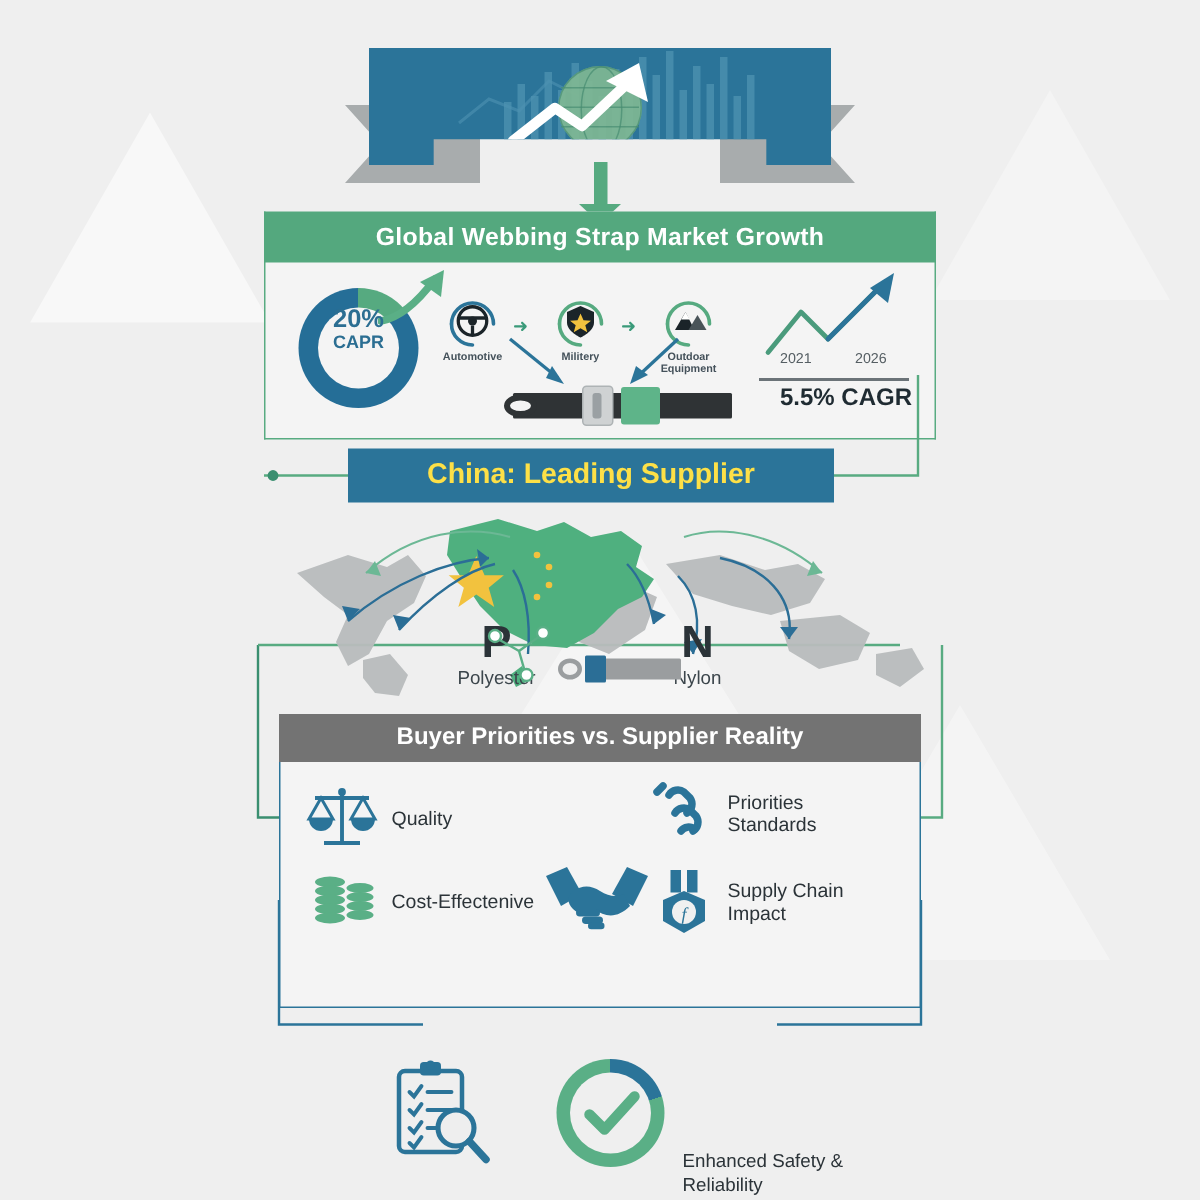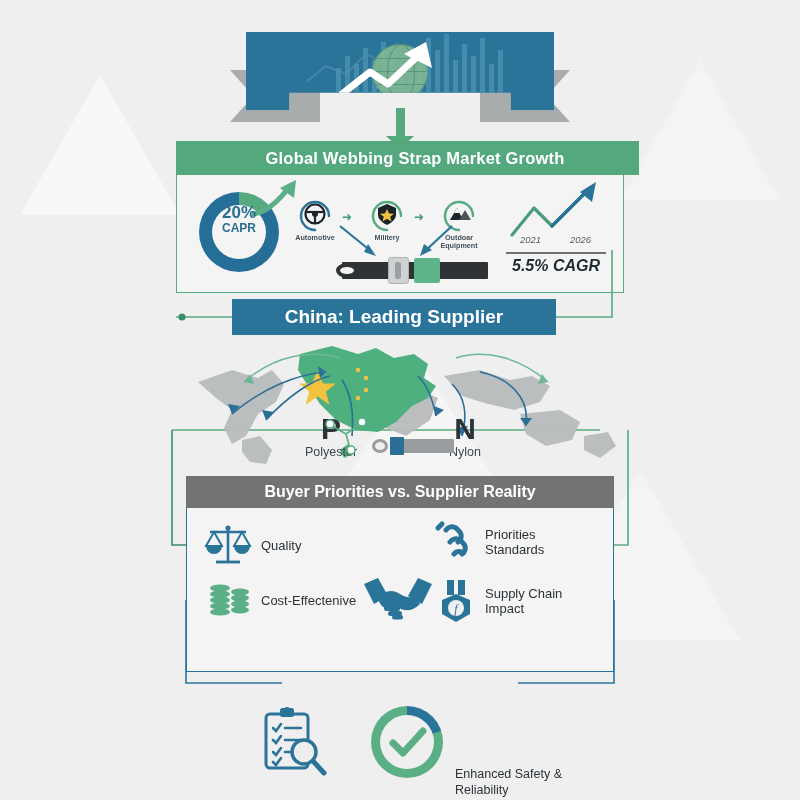--- a/index.html
+++ b/index.html
@@ -31,21 +31,21 @@
   .glat{position:absolute;left:2px;right:2px;height:0;border-top:1.3px solid #4a8f6e;opacity:.7;}
 
   
   .dn-arrow{position:absolute;left:396px;top:108px;width:9px;height:34px;background:#56aa80;}
   .dn-head{position:absolute;left:386px;top:136px;width:0;height:0;
     border-left:14px solid transparent;border-right:14px solid transparent;border-top:13px solid #56aa80;}
 
   
   .p1{position:absolute;left:176px;top:141px;width:448px;height:152px;background:#f4f4f4;
     border:1.6px solid #58ab81;border-top:none;box-sizing:border-box;}
-  .p1-head{position:absolute;left:176px;top:141px;width:448px;height:34px;background:#54a87e;padding-left:15px;}
+  .p1-head{position:absolute;left:176px;top:141px;width:448px;height:34px;background:#54a87e;}
   .p1-head span{display:block;color:#fff;font-size:16.5px;font-weight:bold;text-align:center;
     line-height:34px;letter-spacing:.2px;}
 
   .donut{position:absolute;left:199px;top:192px;width:80px;height:80px;border-radius:50%;
     background:conic-gradient(#56aa80 0deg 48deg,#256e97 48deg 360deg);}
   .donut:after{content:"";position:absolute;left:13px;top:13px;width:54px;height:54px;border-radius:50%;background:#f4f4f4;}
   .donut-txt{position:absolute;left:199px;top:203px;width:80px;text-align:center;z-index:3;}
   .donut-txt .big{display:block;font-size:17px;font-weight:bold;color:#2b6e92;line-height:19px;}
   .donut-txt .sm{display:block;font-size:12px;color:#2b6e92;line-height:13px;font-weight:bold;}
   .donut-arrow{position:absolute;left:252px;top:178px;width:48px;height:40px;}
@@ -56,30 +56,30 @@
   .seq-lbl{display:block;font-size:7.2px;color:#44515a;line-height:8px;margin-top:2px;font-weight:600;}
   .seq-arrow{position:absolute;top:14px;font-size:12px;color:#3a9a79;}
 
   .strap{position:absolute;left:332px;top:256px;width:156px;height:28px;}
   .strap-band{position:absolute;left:10px;top:6px;width:146px;height:17px;background:#2f3335;border-radius:1px;}
   .strap-loop{position:absolute;left:4px;top:7px;width:22px;height:15px;border:4px solid #2f3335;border-radius:50%;box-sizing:border-box;background:#f4f4f4;}
   .strap-buck{position:absolute;left:56px;top:1px;width:21px;height:27px;background:#cfd2d3;border:1.5px solid #aeb3b5;border-radius:3px;box-sizing:border-box;}
   .strap-buck:after{content:"";position:absolute;left:6px;top:4px;width:6px;height:17px;background:#9aa0a3;border-radius:2px;}
   .strap-green{position:absolute;left:82px;top:2px;width:26px;height:25px;background:#5eb489;border-radius:2px;}
 
-  .cagr{position:absolute;left:504px;top:180px;width:104px;height:104px;font-style:italic;}
+  .cagr{position:absolute;left:504px;top:180px;width:104px;height:104px;}
   .cagr-years{position:absolute;top:54px;width:100%;font-size:9.5px;color:#555e63;}
   .cagr-y1{position:absolute;left:16px;}
   .cagr-y2{position:absolute;left:66px;}
   .cagr-rule{position:absolute;left:2px;top:72px;width:100px;height:2px;background:#6b7378;}
-  .cagr-val{position:absolute;left:0;top:77px;width:104px;text-align:center;font-size:16px;font-weight:bold;color:#1f2b32;}
+  .cagr-val{position:absolute;left:0;top:77px;width:104px;text-align:right;font-size:16px;font-weight:bold;color:#1f2b32;}
 
   
   .p2-head{position:absolute;left:232px;top:299px;width:324px;height:36px;background:#2b7499;}
-  .p2-head span{display:block;color:#ffffff;font-size:19px;font-weight:bold;text-align:center;line-height:36px;}
+  .p2-head span{display:block;color:#fde047;font-size:19px;font-weight:bold;text-align:center;line-height:36px;}
   .map-zone{position:absolute;left:180px;top:340px;width:440px;height:125px;}
   .mat{position:absolute;text-align:center;}
   .mat .letter{display:block;font-size:30px;font-weight:bold;color:#2b3338;line-height:30px;}
   .mat .name{display:block;font-size:12.5px;color:#3c464c;line-height:15px;margin-top:1px;}
   .strap2{position:absolute;left:372px;top:437px;width:82px;height:18px;}
   .strap2-band{position:absolute;left:22px;top:2px;width:60px;height:14px;background:#9a9d9f;border-radius:1px;}
   .strap2-loop{position:absolute;left:0;top:2px;width:16px;height:14px;border:3px solid #9a9d9f;border-radius:50%;box-sizing:border-box;background:#efefef;}
   .strap2-blue{position:absolute;left:18px;top:0;width:14px;height:18px;background:#2b6e96;border-radius:1px;}
 
   

